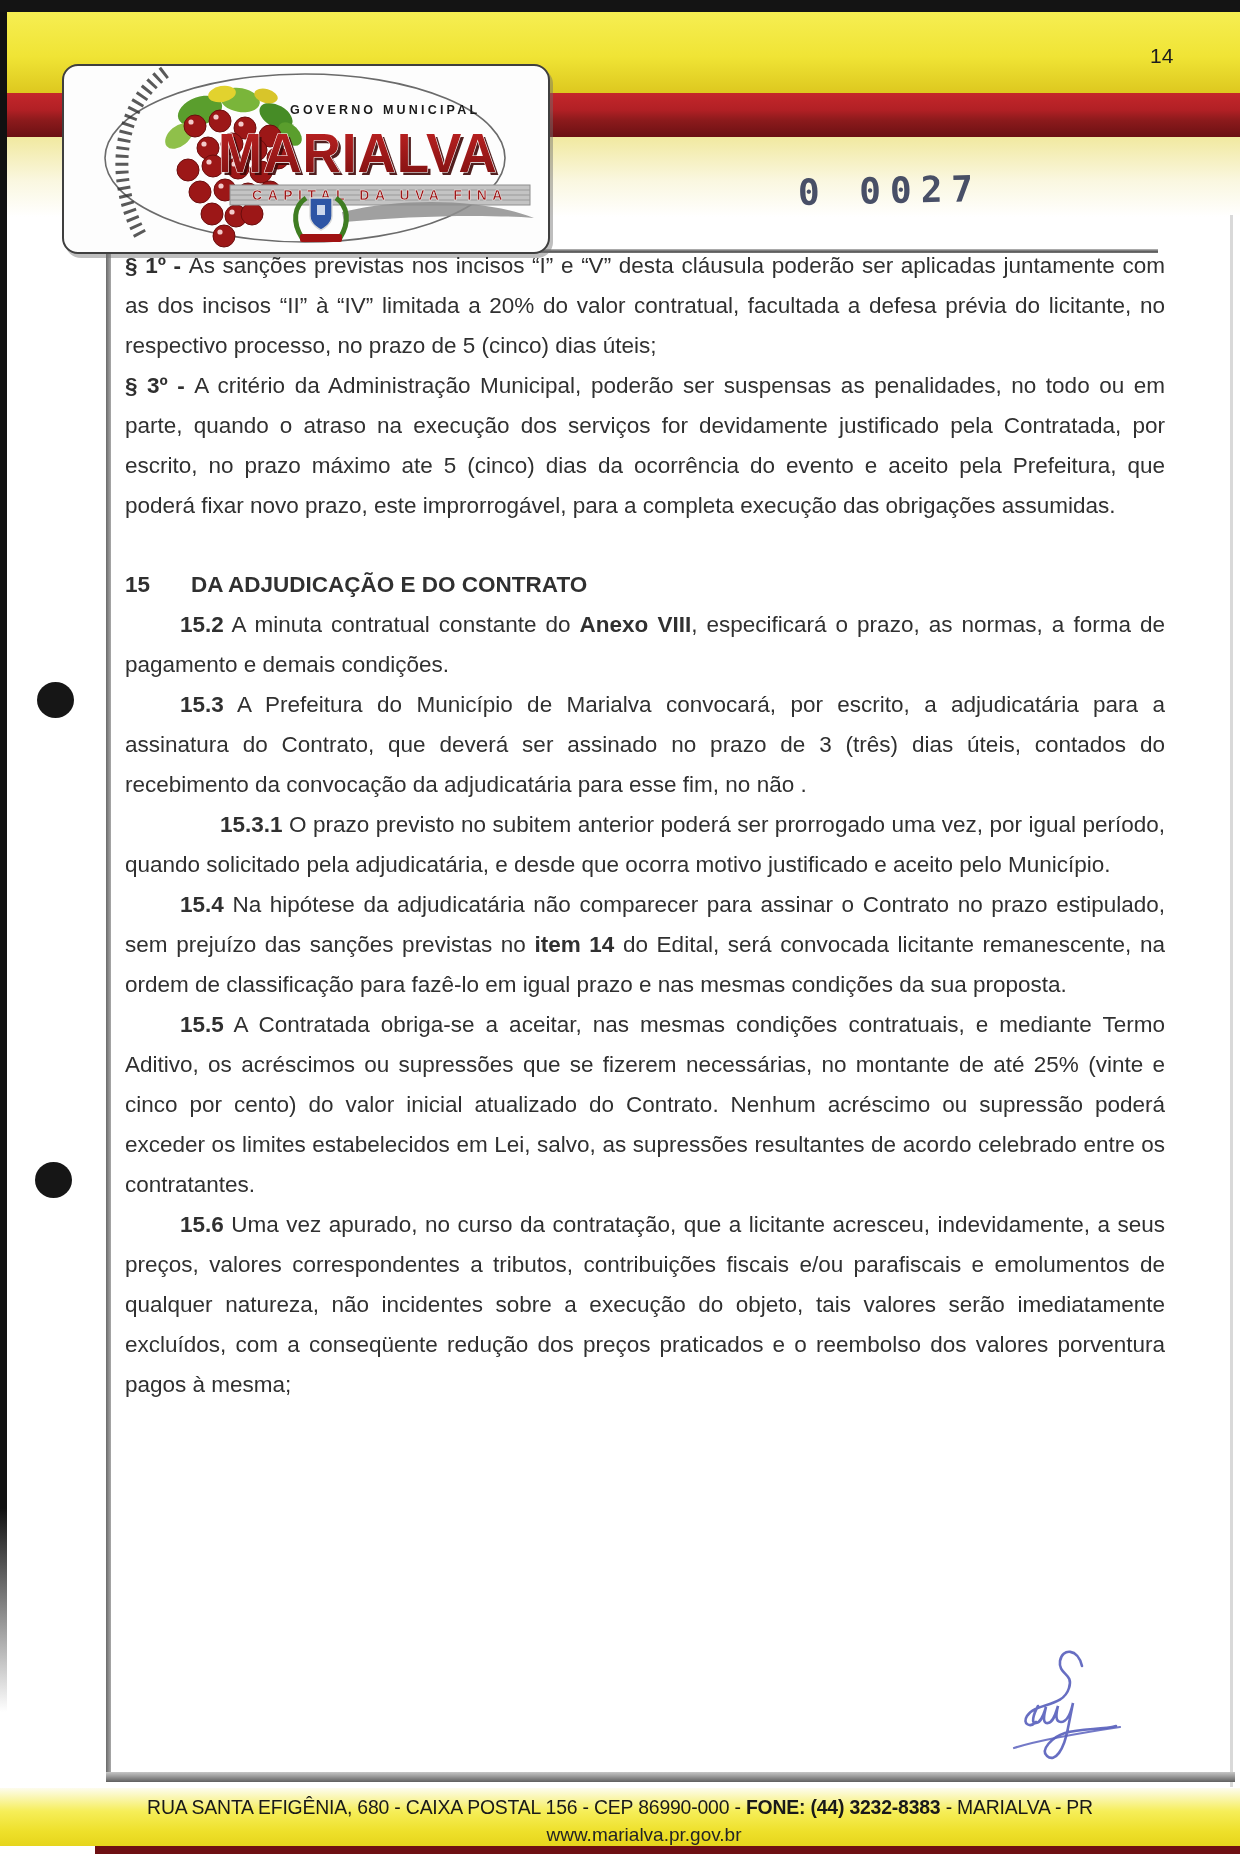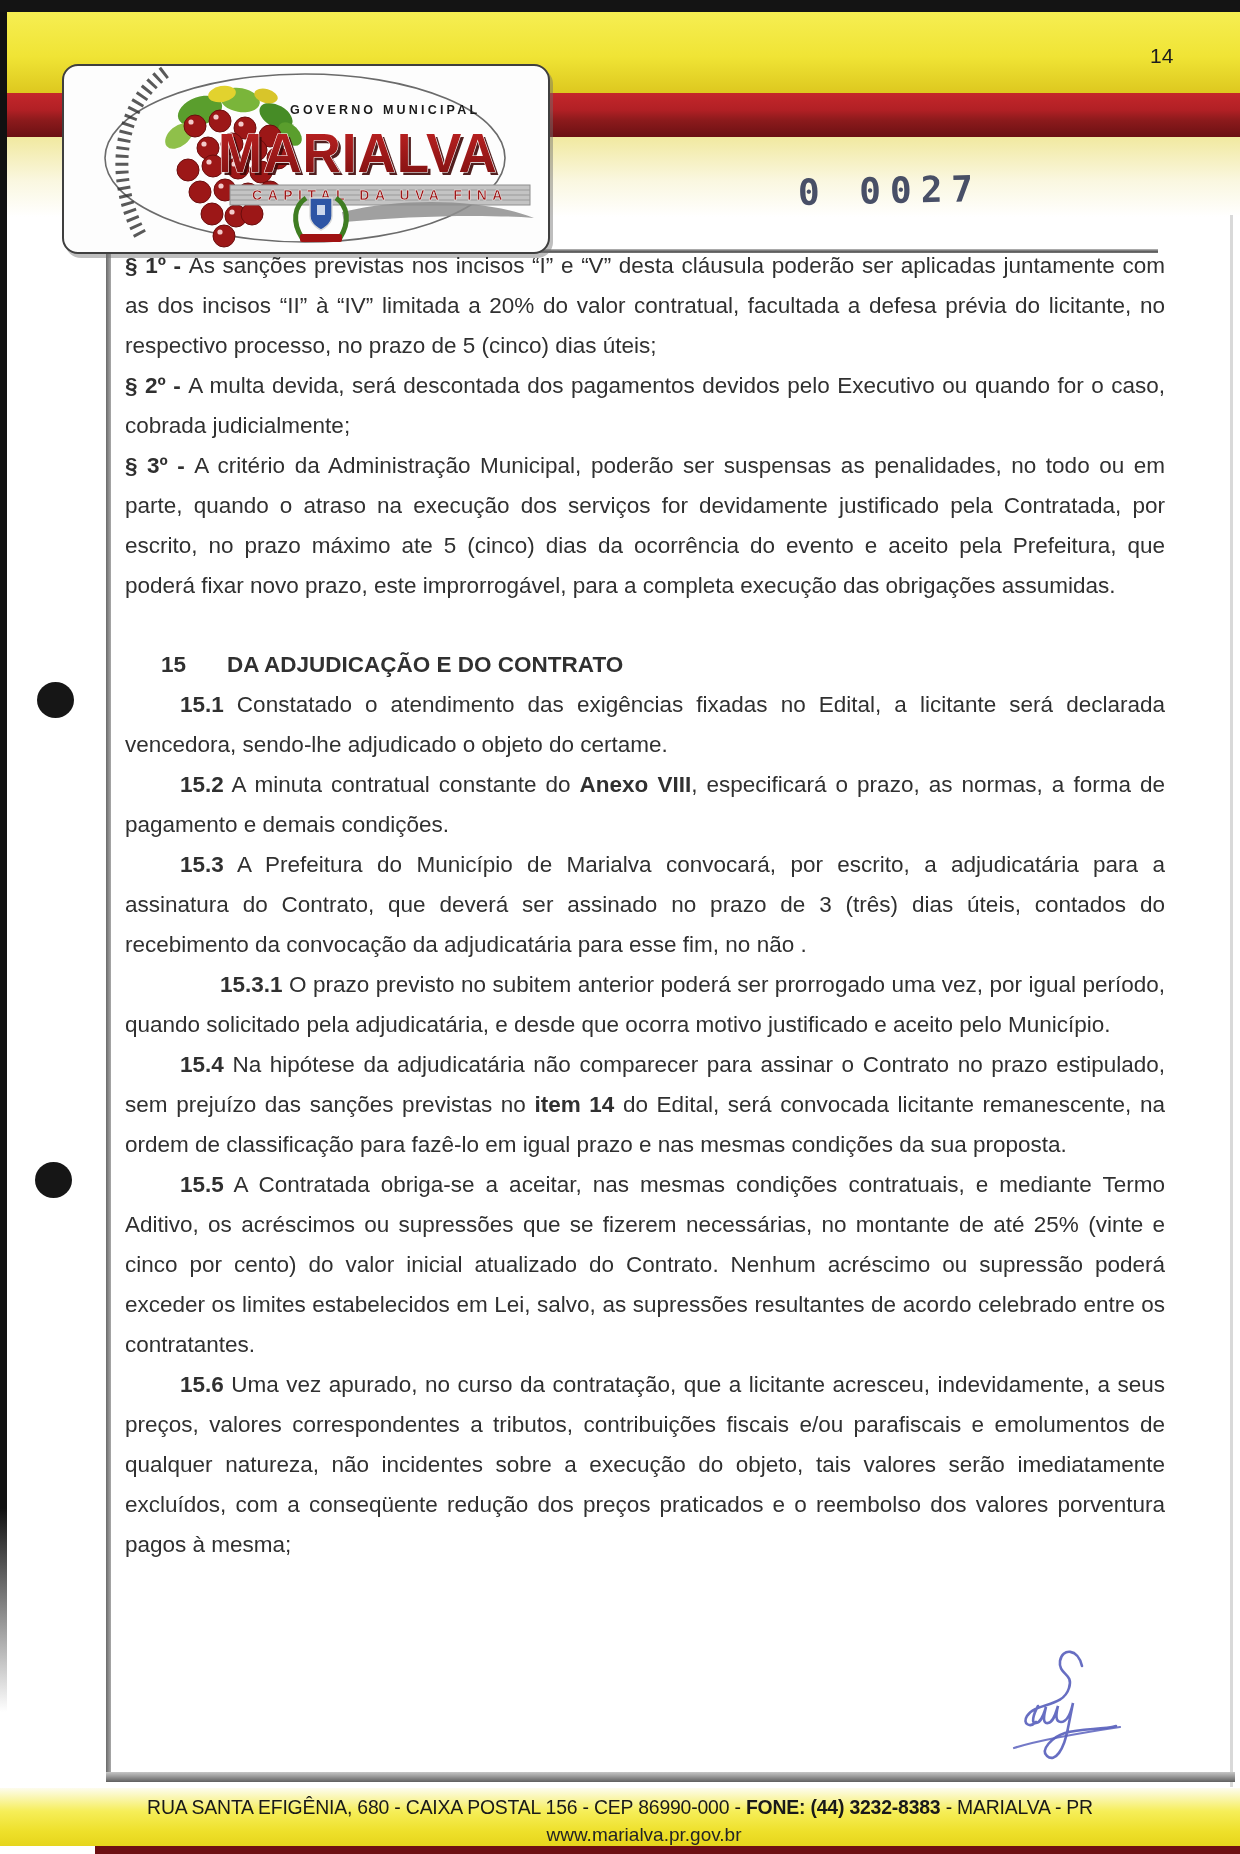--- a/index.html
+++ b/index.html
@@ -43,21 +43,21 @@
   
   .dot{width:37px;height:36px;border-radius:50%;background:#161616;}
   .dot1{left:37px;top:682px;}
   .dot2{left:35px;top:1162px;}
   
   .doc{left:125px;top:246px;width:1040px;font-size:22.5px;line-height:40px;
     color:var(--ink);text-align:justify;}
   .doc p{margin:0;}
   .doc p.ind1{text-indent:55px;}
   .doc p.ind2{text-indent:95px;}
-  .doc p.heading{margin-top:39px;font-weight:bold;text-align:left;margin-left:36px;}
+  .doc p.heading{margin-top:39px;font-weight:bold;text-align:left;}
   .doc p.heading .h-num{display:inline-block;width:66px;}
   .doc b{font-weight:bold;}
   
   .signature{left:1002px;top:1642px;}
   
   .footer-band{left:0;top:1788px;width:1240px;height:58px;
     background:linear-gradient(180deg,#fdfcee 0%,#f6ee59 40%,#eee02a 75%,#e6d51c 100%);}
   .footer-line1{left:0;top:1796px;width:1240px;text-align:center;font-size:20px;
     color:#191919;letter-spacing:-.2px;transform:scaleX(.97);}
   .footer-line1 b{font-weight:bold;}
@@ -161,24 +161,22 @@
       <rect x="6" y="38" width="42" height="8" rx="2" fill="#a01212"></rect>
     </g>
   </svg>
 </div>
 
 <div class="abs dot dot1"></div>
 <div class="abs dot dot2"></div>
 
 <div class="abs doc" id="doc-body">
     <p class=""><b>§ 1º - </b><span>As sanções previstas nos incisos “I” e “V” desta cláusula poderão ser aplicadas juntamente com as dos incisos “II” à “IV” limitada a 20% do valor contratual, facultada a defesa prévia do licitante, no respectivo processo, no prazo de 5 (cinco) dias úteis;</span></p>
-    <p class=""><b>§ 2º - </b><span>A multa devida, será descontada dos pagamentos devidos pelo Executivo ou quando for o caso, cobrada judicialmente;</span></p>
     <p class=""><b>§ 3º - </b><span>A critério da Administração Municipal, poderão ser suspensas as penalidades, no todo ou em parte, quando o atraso na execução dos serviços for devidamente justificado pela Contratada, por escrito, no prazo máximo ate 5 (cinco) dias da ocorrência do evento e aceito pela Prefeitura, que poderá fixar novo prazo, este improrrogável, para a completa execução das obrigações assumidas.</span></p>
     <p class="heading"><b class="h-num">15</b><b>DA ADJUDICAÇÃO E DO CONTRATO</b></p>
-    <p class="ind1"><b>15.1</b><span> Constatado o atendimento das exigências fixadas no Edital, a licitante será declarada vencedora, sendo-lhe adjudicado o objeto do certame.</span></p>
     <p class="ind1"><b>15.2</b><span> A minuta contratual constante do </span><b>Anexo VIII</b><span>, especificará o prazo, as normas, a forma de pagamento e demais condições.</span></p>
     <p class="ind1"><b>15.3</b><span> A Prefeitura do Município de Marialva convocará, por escrito, a adjudicatária para a assinatura do Contrato, que deverá ser assinado no prazo de 3 (três) dias úteis, contados do recebimento da convocação da adjudicatária para esse fim, no não .</span></p>
     <p class="ind2"><b>15.3.1</b><span> O prazo previsto no subitem anterior poderá ser prorrogado uma vez, por igual período, quando solicitado pela adjudicatária, e desde que ocorra motivo justificado e aceito pelo Município.</span></p>
     <p class="ind1"><b>15.4</b><span> Na hipótese da adjudicatária não comparecer para assinar o Contrato no prazo estipulado, sem prejuízo das sanções previstas no </span><b>item 14</b><span> do Edital, será convocada licitante remanescente, na ordem de classificação para fazê-lo em igual prazo e nas mesmas condições da sua proposta.</span></p>
     <p class="ind1"><b>15.5</b><span> A Contratada obriga-se a aceitar, nas mesmas condições contratuais, e mediante Termo Aditivo, os acréscimos ou supressões que se fizerem necessárias, no montante de até 25% (vinte e cinco por cento) do valor inicial atualizado do Contrato. Nenhum acréscimo ou supressão poderá exceder os limites estabelecidos em Lei, salvo, as supressões resultantes de acordo celebrado entre os contratantes.</span></p>
     <p class="ind1"><b>15.6</b><span> Uma vez apurado, no curso da contratação, que a licitante acresceu, indevidamente, a seus preços, valores correspondentes a tributos, contribuições fiscais e/ou parafiscais e emolumentos de qualquer natureza, não incidentes sobre a execução do objeto, tais valores serão imediatamente excluídos, com a conseqüente redução dos preços praticados e o reembolso dos valores porventura pagos à mesma;</span></p>
   </div>
 
 <div class="abs signature">
   <svg width="125" height="130" viewBox="0 0 125 130">

